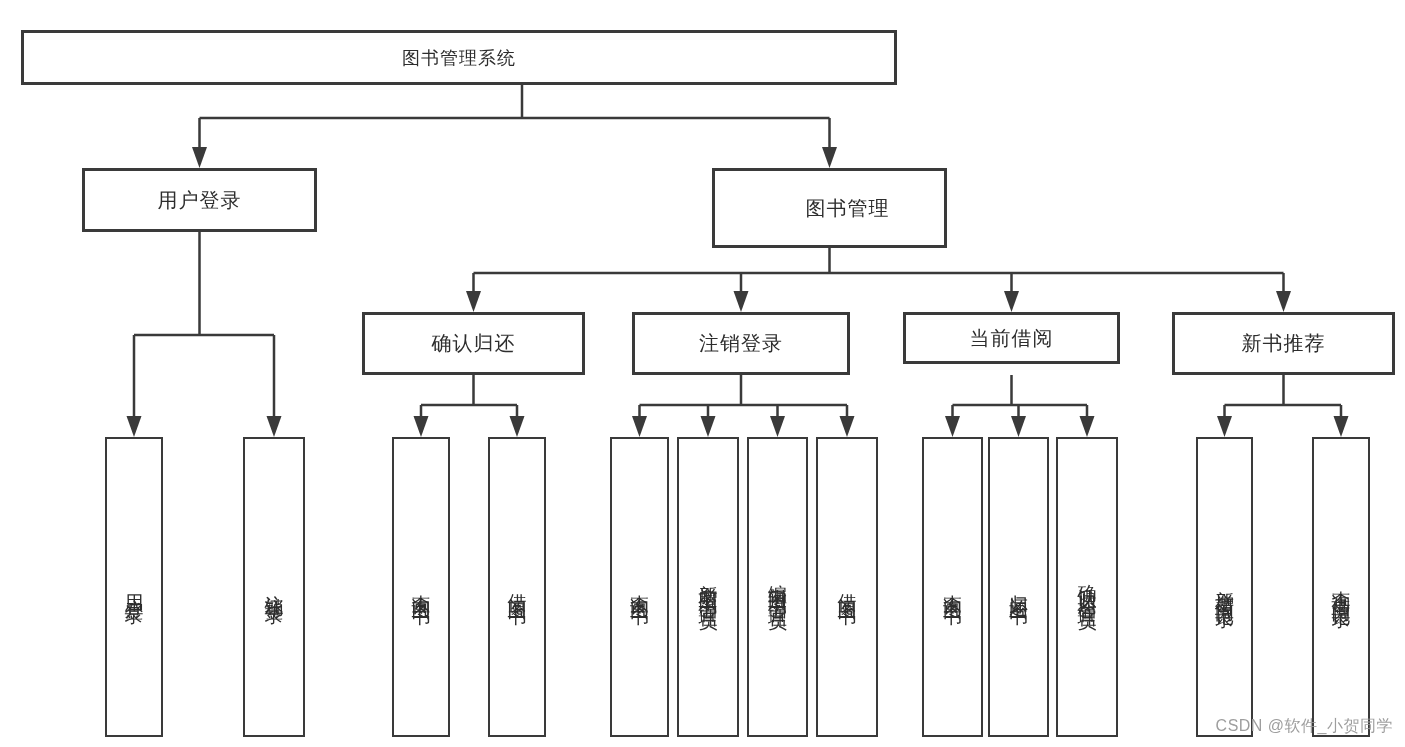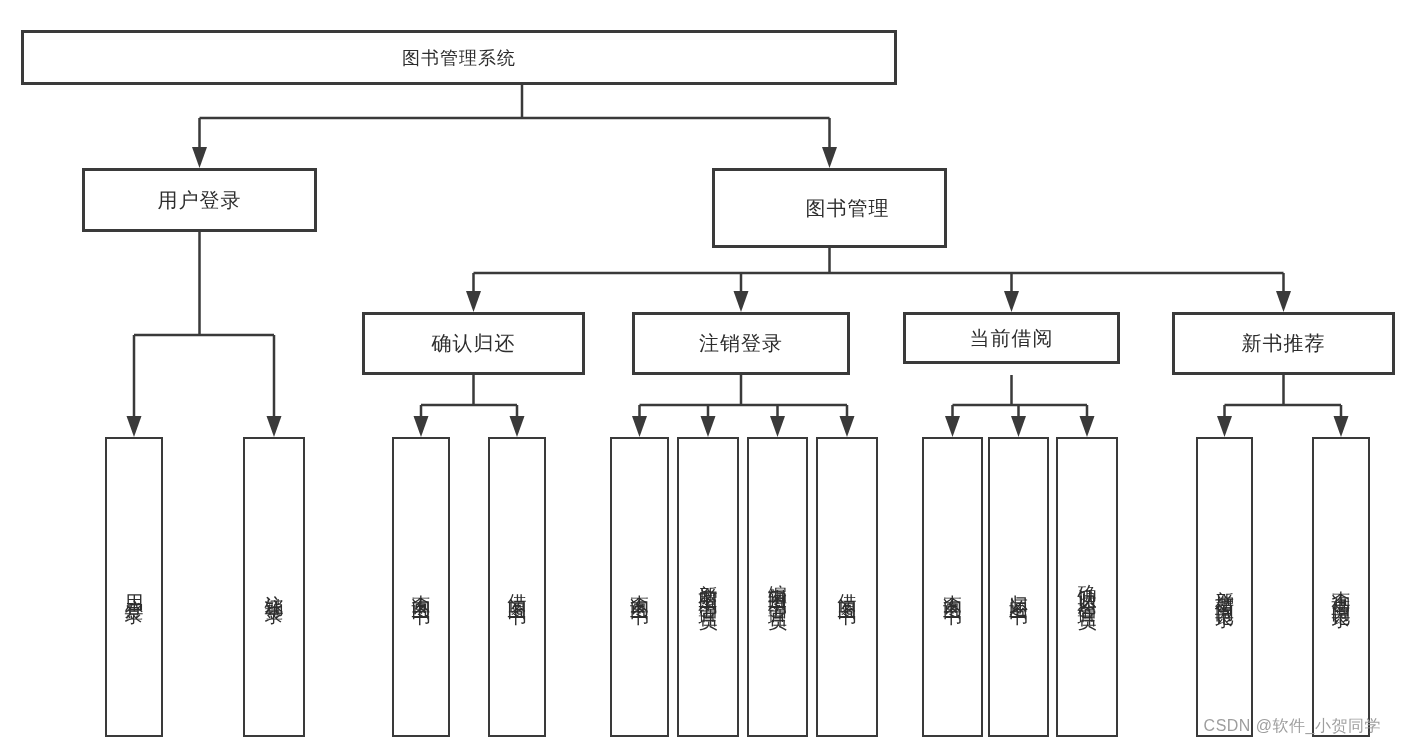--- a/index.html
+++ b/index.html
@@ -56,21 +56,21 @@
   .l-bb-add      { left: 677px;  width: 62px; }
   .l-bb-edit     { left: 747px;  width: 61px; }
   .l-bb-borrow   { left: 816px;  width: 62px; }
   .l-cb-query    { left: 922px;  width: 61px; }
   .l-cb-return   { left: 988px;  width: 61px; }
   .l-cb-confirm  { left: 1056px; width: 62px; }
   .l-br-add      { left: 1196px; width: 57px; }
   .l-br-query    { left: 1312px; width: 58px; }
   .watermark {
     position: absolute;
-    right: 24px;
+    right: 12px;
     top: 716px;
     font-size: 16px;
     color: #9e9e9e;
     letter-spacing: 0.5px;
     z-index: 5;
     white-space: nowrap;
   }
 </style>
 </head>
 <body>

